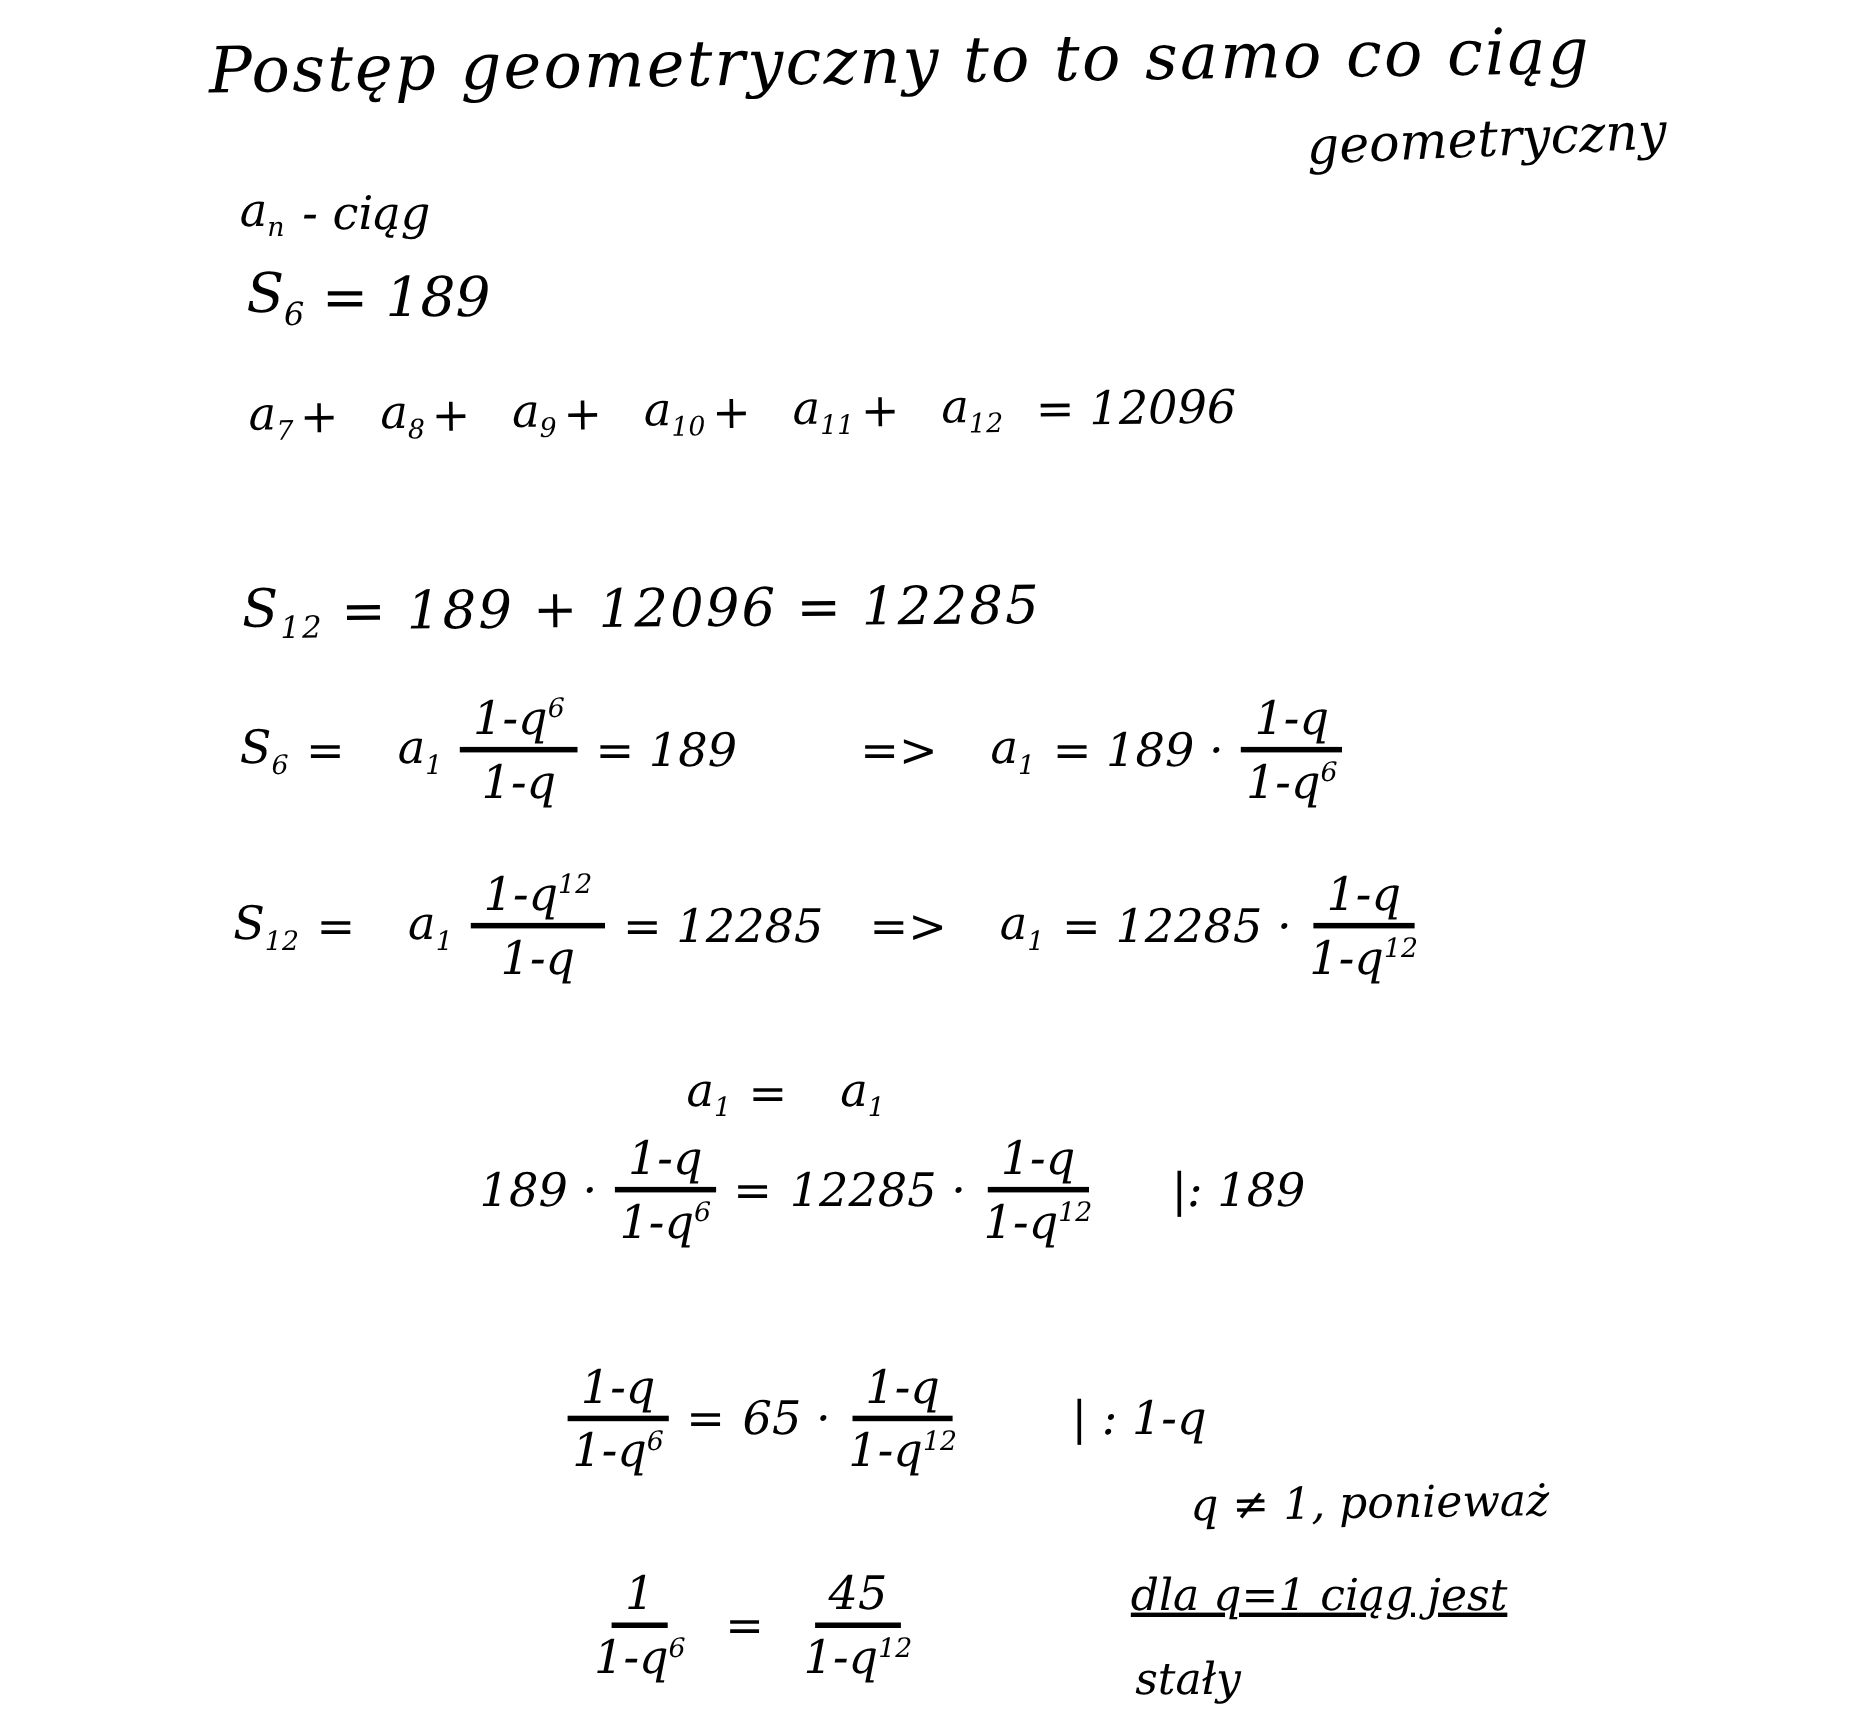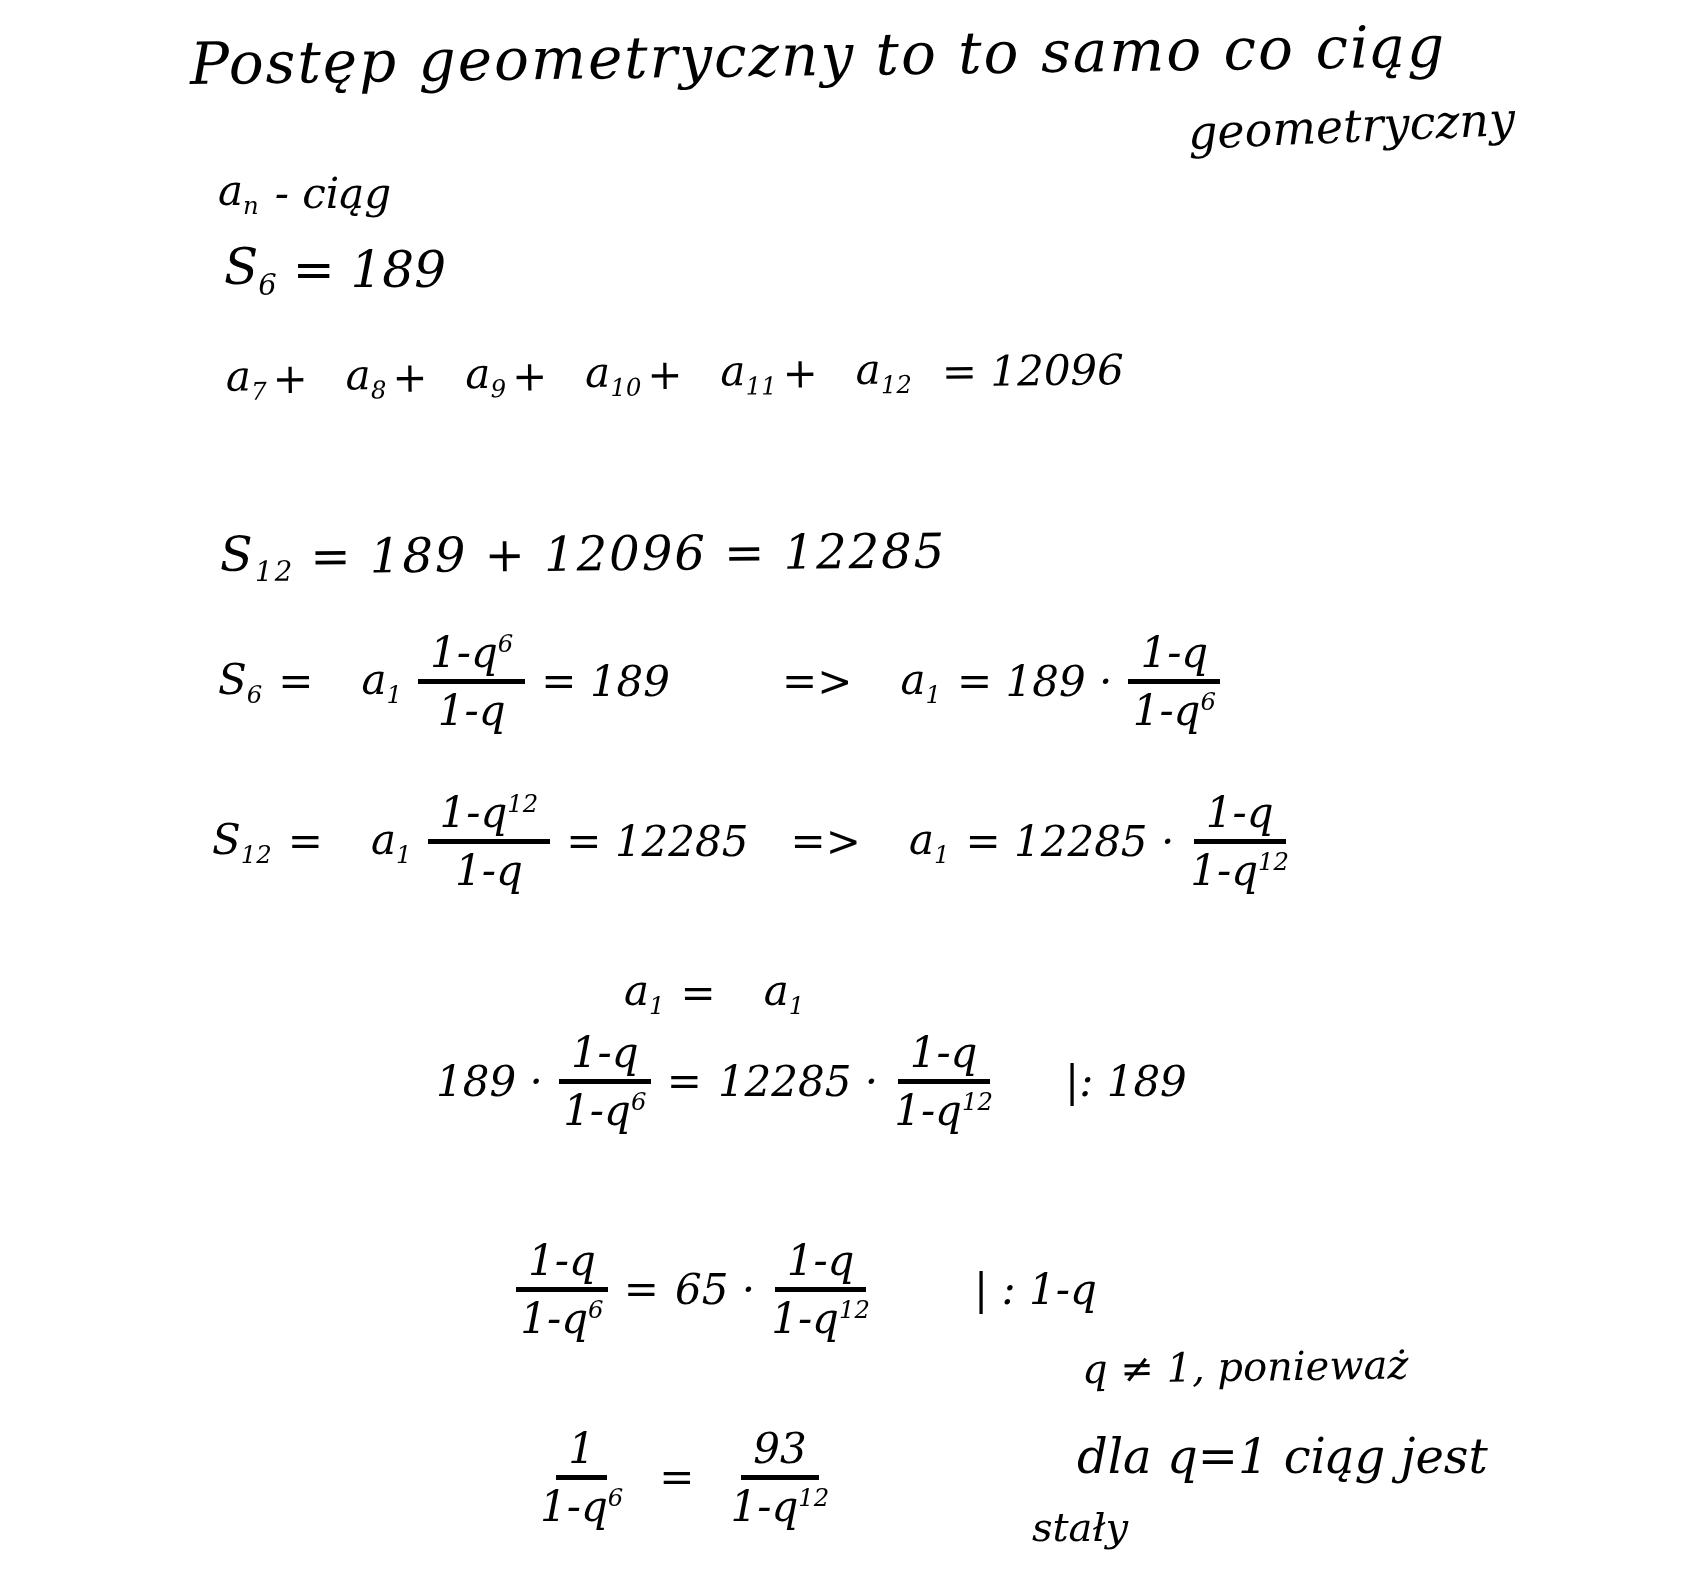--- a/index.html
+++ b/index.html
@@ -31,21 +31,21 @@
   .r-eq6 .implies { margin-left: 96px; }
   .r-eq12    { left: 180px; top: 790px; font-size: 42px; }
   .r-eq12 .implies { margin-left: 26px; }
   .r-a1a1    { left: 592px; top: 966px; font-size: 42px; }
   .r-cross   { left: 436px; top: 1030px; font-size: 42px; }
   .r-cross .pipe { margin-left: 56px; }
   .r-reduced { left: 516px; top: 1238px; font-size: 42px; }
   .r-reduced .pipe { margin-left: 88px; }
   .r-cond    { left: 1082px; top: 1346px; font-size: 40px; transform: rotate(-0.8deg); }
   .r-final   { left: 540px; top: 1426px; font-size: 42px; }
-  .r-note1   { left: 1077px; top: 1428px; font-size: 48px; }
+  .r-note1   { left: 1028px; top: 1428px; font-size: 40px; text-decoration: underline; }
   .r-note2   { left: 1032px; top: 1504px; font-size: 40px; justify-content: flex-end; }
 </style>
 </head>
 <body>
 
 <div id="canvas">
 
   <div class="row r-title1">
     <span class="txt">Postęp geometryczny to to samo co ciąg</span>
   </div>
@@ -158,21 +158,21 @@
     <span class="txt">q ≠ 1, ponieważ</span>
   </div>
 
   <div class="row r-final">
     <span class="frac">
       <span class="num">1</span>
       <span class="den"><span>1-q</span><sup>6</sup></span>
     </span>
     <span class="txt" style="margin:0 20px;">=</span>
     <span class="frac">
-      <span class="num">93</span>
+      <span class="num">45</span>
       <span class="den"><span>1-q</span><sup>12</sup></span>
     </span>
   </div>
 
   <div class="row r-note1">
     <span class="txt">dla q=1 ciąg jest</span>
   </div>
   <div class="row r-note2">
     <span class="txt">stały</span>
   </div>

